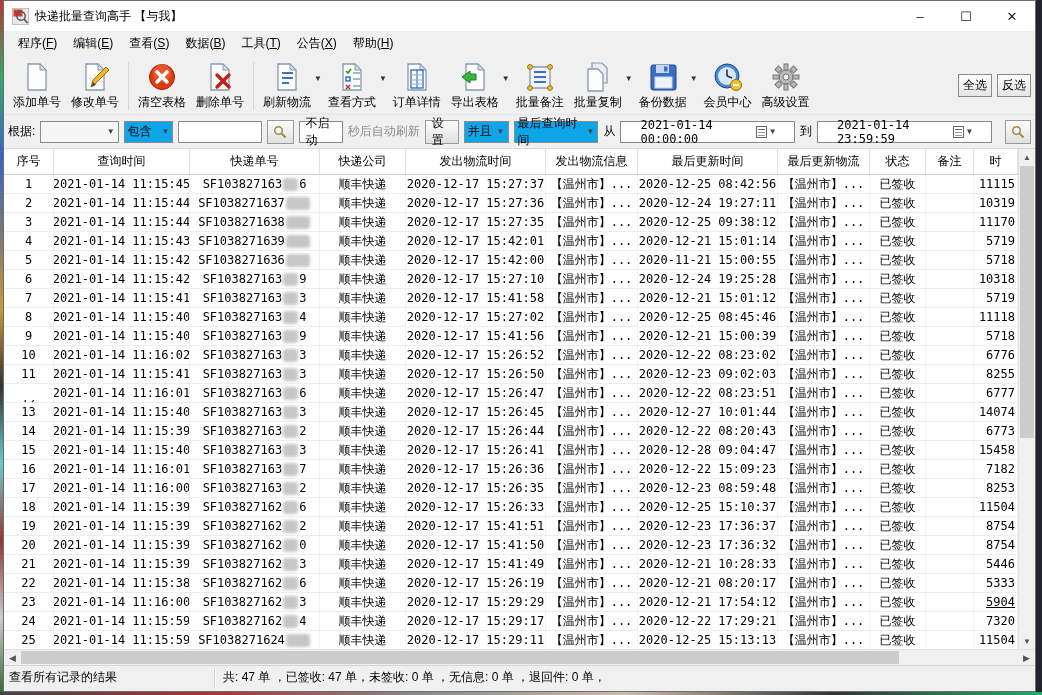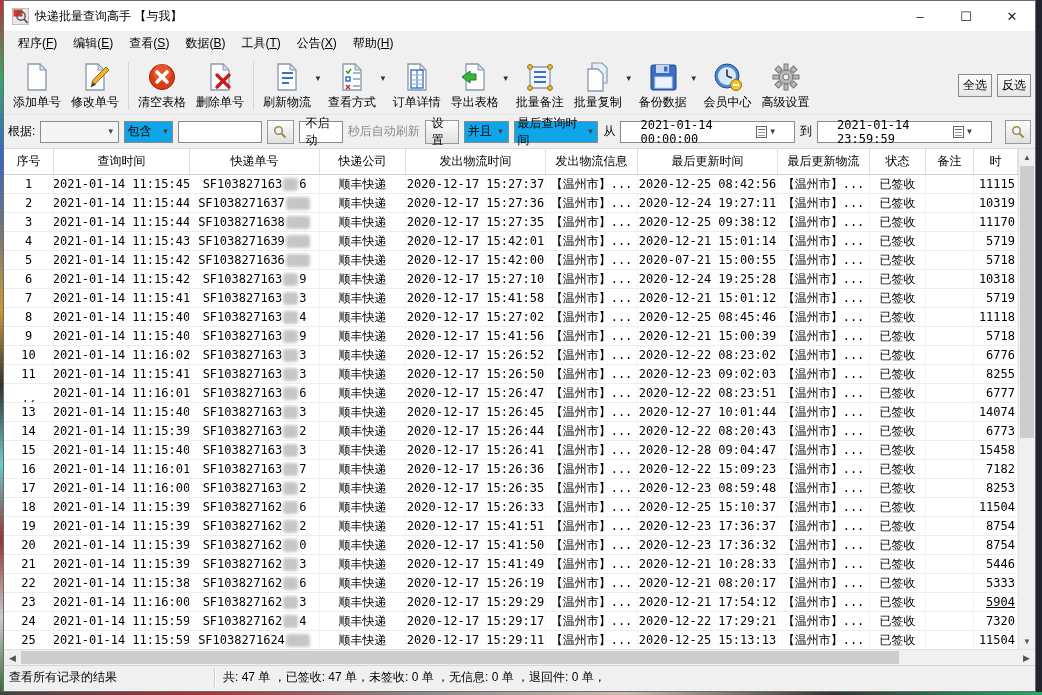--- a/index.html
+++ b/index.html
@@ -405,21 +405,21 @@
         <div class="tr">
           <div class="td" style="width: 50px;">5</div>
           <div class="td" style="width: 136px;">2021-01-14 11:15:42</div>
           <div class="td" style="width: 130px;">
             <span>SF1038271636</span>
             <span class="censor" style="width: 24px;"></span>
           </div>
           <div class="td" style="width: 86px;">顺丰快递</div>
           <div class="td" style="width: 140px;">2020-12-17 15:42:00</div>
           <div class="td" style="width: 92px;">【温州市】...</div>
-          <div class="td" style="width: 140px;">2020-07-21 15:00:55</div>
+          <div class="td" style="width: 140px;">2020-11-21 15:00:55</div>
           <div class="td" style="width: 92px;">【温州市】...</div>
           <div class="td" style="width: 56px;">已签收</div>
           <div class="td" style="width: 48px;"></div>
           <div class="td right" style="width: 44px;">5718</div>
         </div>
         <div class="tr">
           <div class="td" style="width: 50px;">6</div>
           <div class="td" style="width: 136px;">2021-01-14 11:15:42</div>
           <div class="td" style="width: 130px;">
             <span>SF103827163</span>

